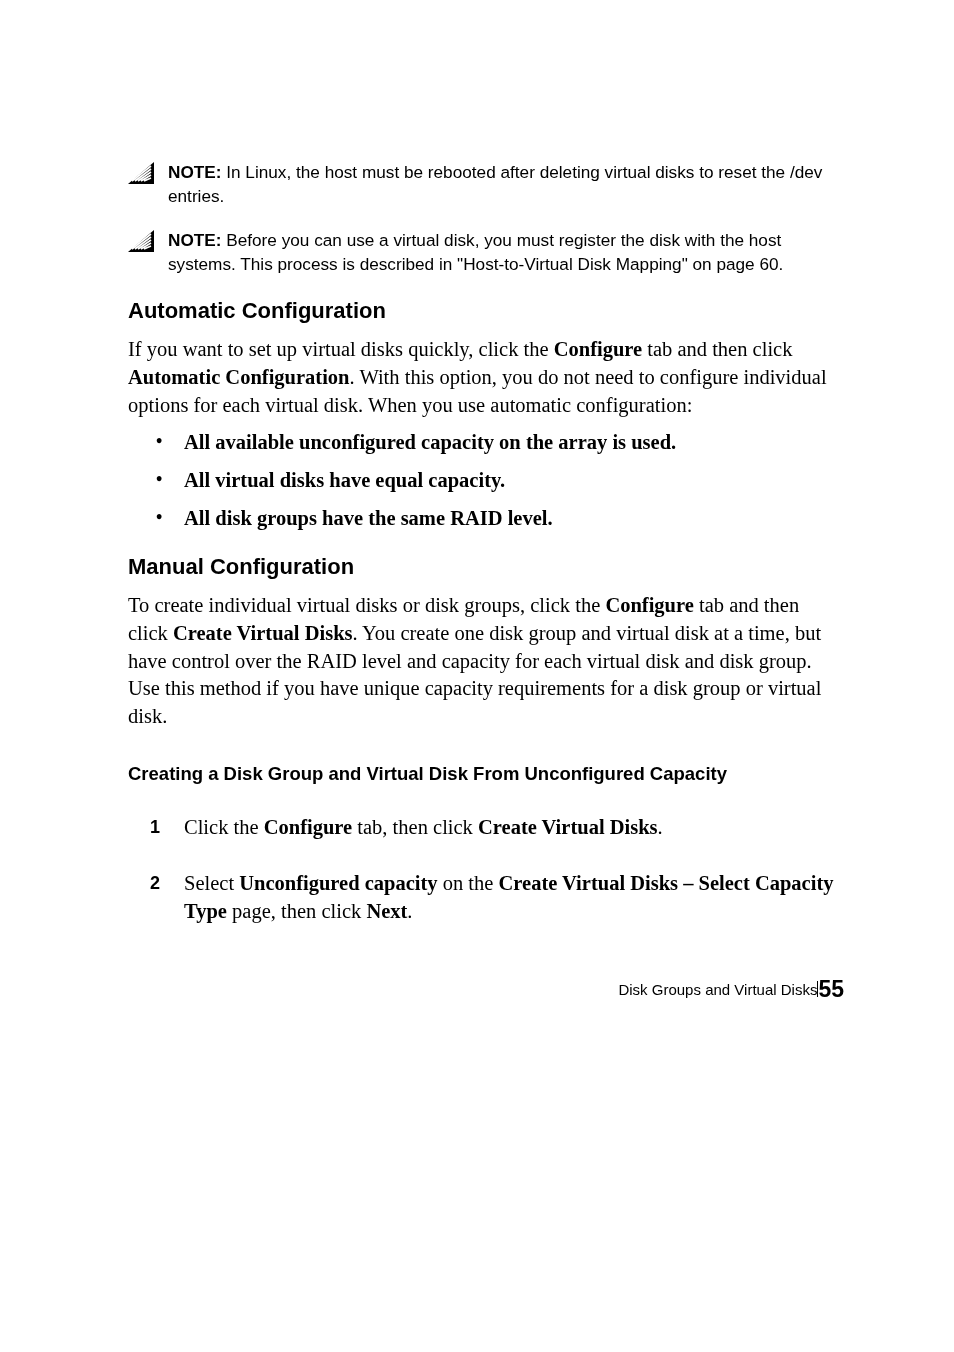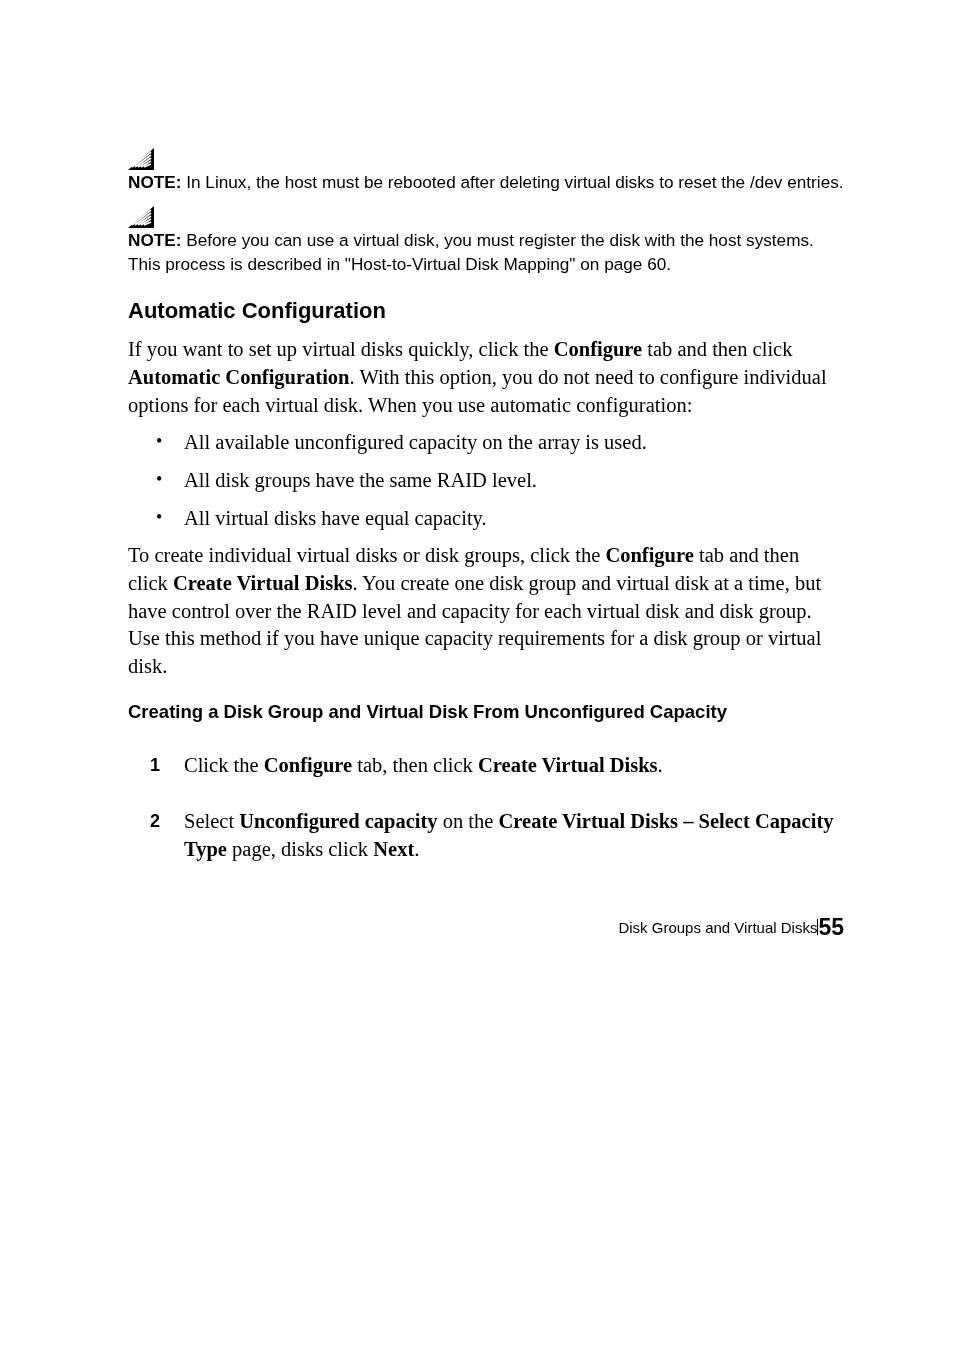--- a/index.html
+++ b/index.html
@@ -14,22 +14,21 @@
       padding: 140px 110px 70px 128px;
     }
     .body-text {
       font-size: 20.5px;
       line-height: 1.35;
       margin: 0 0 10px 0;
     }
     .note-block {
       display: flex;
       align-items: flex-start;
-      margin: 6px 0 10px 0;
-      flex-direction: column;
+      margin: 20px 0 10px 0;
     }
     .note-icon {
       flex-shrink: 0;
       width: 26px;
       height: 22px;
       margin-right: 14px;
       margin-top: 2px;
     }
     .note-text {
       font-family: Arial, Helvetica, sans-serif;
@@ -43,30 +42,31 @@
     h2 {
       font-family: Arial, Helvetica, sans-serif;
       font-weight: bold;
       font-size: 22px;
       margin: 22px 0 12px 0;
     }
     h3 {
       font-family: Arial, Helvetica, sans-serif;
       font-weight: bold;
       font-size: 18.5px;
-      margin: 20px 0 10px 0;
+      margin: 32px 0 10px 0;
     }
     .bold {
       font-weight: bold;
       text-align: right;
     }
     ul.bullets {
       list-style: none;
       padding: 0;
       margin: 6px 0 10px 0;
+      font-weight: bold;
     }
     ul.bullets li {
       position: relative;
       padding-left: 56px;
       font-size: 20.5px;
       line-height: 1.35;
       margin-bottom: 10px;
     }
     ul.bullets li::before {
       content: "•";
@@ -142,33 +142,34 @@
     </span>
     <span class="note-text"><span class="note-label">NOTE:</span><span> Before you can use a virtual disk, you must register the disk with the host systems. This process is described in "Host-to-Virtual Disk Mapping" on page 60.</span></span>
   </div>
 
   <h2>Automatic Configuration</h2>
 
   <p class="body-text"><span>If you want to set up virtual disks quickly, click the </span><span class="bold">Configure</span><span> tab and then click </span><span class="bold">Automatic Configuration</span><span>. With this option, you do not need to configure individual options for each virtual disk. When you use automatic configuration:</span></p>
 
   <ul class="bullets">
     <li>All available unconfigured capacity on the array is used.</li>
+    <li>All virtual disks have equal capacity.</li>
     <li>All disk groups have the same RAID level.</li>
-    <li>All virtual disks have equal capacity.</li>
   </ul>
 
+  <h2>Manual Configuration</h2>
 
   <p class="body-text"><span>To create individual virtual disks or disk groups, click the </span><span class="bold">Configure</span><span> tab and then click </span><span class="bold">Create Virtual Disks</span><span>. You create one disk group and virtual disk at a time, but have control over the RAID level and capacity for each virtual disk and disk group. Use this method if you have unique capacity requirements for a disk group or virtual disk.</span></p>
 
   <h3>Creating a Disk Group and Virtual Disk From Unconfigured Capacity</h3>
 
 
   <ol class="steps">
     <li><span>Click the </span><span class="bold">Configure</span><span> tab, then click </span><span class="bold">Create Virtual Disks</span><span>.</span></li>
-    <li><span>Select </span><span class="bold">Unconfigured capacity</span><span> on the </span><span class="bold">Create Virtual Disks – Select Capacity Type</span><span> page, disks click </span><span class="bold">Next</span><span>.</span></li>
+    <li><span>Select </span><span class="bold">Unconfigured capacity</span><span> on the </span><span class="bold">Create Virtual Disks – Select Capacity Type</span><span> page, then click </span><span class="bold">Next</span><span>.</span></li>
   </ol>
 
   <div class="footer">
     <span>Disk Groups and Virtual Disks</span>
     <span class="divider"></span>
     <span class="pagenum">55</span>
   </div>
 
 </div>
 

